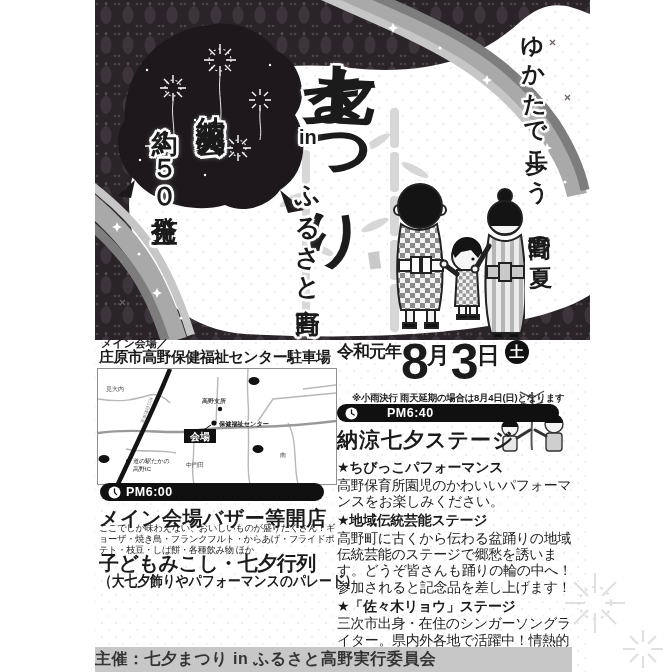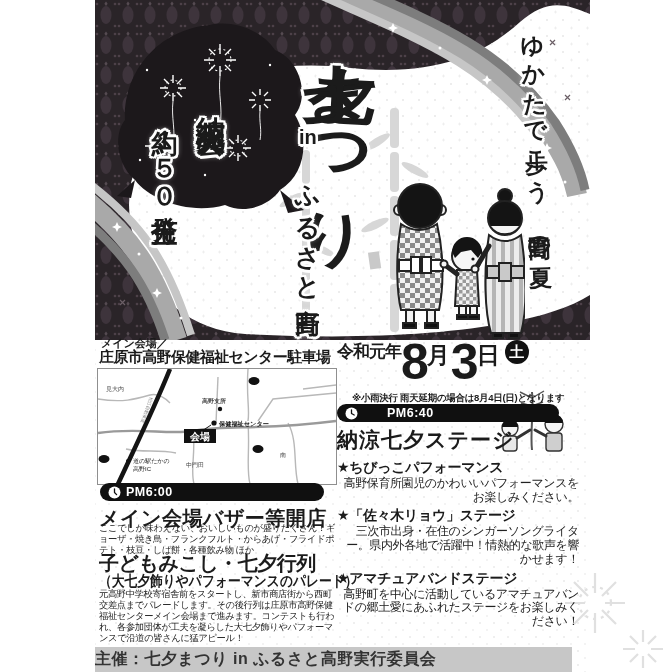--- a/index.html
+++ b/index.html
@@ -27,21 +27,21 @@
   .wk{display:inline-block;width:24px;height:24px;border-radius:50%;background:#111;color:#fff;
       font-size:15px;font-weight:900;text-align:center;line-height:24px;margin:0 0 5px 4px;}
   .note{position:absolute;left:352px;top:392px;z-index:3;font-size:9.5px;font-weight:800;letter-spacing:-.3px;}
   .pill{position:absolute;height:18px;background:#101010;border-radius:10px;z-index:3;display:flex;align-items:center;padding:0 8px;}
   .pill .t{color:#fff;font-size:12.5px;font-weight:800;margin-left:5px;letter-spacing:.5px;}
   .pill1{left:337px;top:404px;width:206px;gap:24px;}
   .pill2{left:100px;top:483px;width:208px;}
   .sched{position:absolute;left:337px;top:426px;width:242px;z-index:3;}
   .sched-h{font-size:21px;font-weight:900;letter-spacing:1px;margin-bottom:6px;}
   .it-t{font-size:14px;font-weight:700;line-height:1.12;letter-spacing:-.3px;}
-  .it-d{font-size:12px;line-height:1.16;letter-spacing:-.4px;color:#222;margin:1px 0 4px 0;text-align:right;}
+  .it-d{font-size:14px;line-height:1.16;letter-spacing:-.4px;color:#222;margin:1px 0 4px 0;}
   .baz-h{position:absolute;left:99px;top:499px;z-index:3;font-size:20px;font-weight:900;letter-spacing:.5px;margin-top:6px;}
   .baz-d{position:absolute;left:99px;top:523px;width:240px;z-index:3;font-size:9.3px;line-height:1.2;letter-spacing:-.4px;color:#222;}
   .par-h{position:absolute;left:99px;top:550px;z-index:3;font-size:20px;font-weight:900;letter-spacing:-.5px;}
   .par-s{position:absolute;left:99px;top:572px;z-index:3;font-size:15px;font-weight:900;transform:scaleX(.85);transform-origin:left;white-space:nowrap;}
   .par-d{position:absolute;left:99px;top:589px;width:240px;z-index:3;font-size:9.3px;line-height:1.18;letter-spacing:-.4px;color:#222;}
   .footerbar{position:absolute;left:95px;top:647px;width:477px;height:25px;background:#c7c7c7;z-index:5;
     display:flex;align-items:center;justify-content:flex-start;}
   .footerbar .t{font-size:16px;font-weight:900;color:#333;letter-spacing:.5px;}
   .family{position:absolute;left:375px;top:178px;width:150px;height:162px;z-index:3;}
   .kids{position:absolute;left:492px;top:386px;width:78px;height:70px;z-index:2;}
@@ -287,20 +287,24 @@
     <path d="M25,52 L38,44 M54,50 L43,44" stroke="#333" stroke-width="3" stroke-linecap="round"></path>
   </svg>
 
   <div class="sched">
     <div class="sched-h">納涼七夕ステージ</div>
     <div>
       <div class="it-t">★ちびっこパフォーマンス</div>
       <div class="it-d">高野保育所園児のかわいいパフォーマンスをお楽しみください。</div>
     </div>
     <div>
+      <div class="it-t">★地域伝統芸能ステージ</div>
+      <div class="it-d">高野町に古くから伝わる盆踊りの地域伝統芸能のステージで郷愁を誘います。どうぞ皆さんも踊りの輪の中へ！参加されると記念品を差し上げます！</div>
+    </div>
+    <div>
       <div class="it-t">★「佐々木リョウ」ステージ</div>
       <div class="it-d">三次市出身・在住のシンガーソングライター。県内外各地で活躍中！情熱的な歌声を響かせます！</div>
     </div>
     <div>
       <div class="it-t">★アマチュアバンドステージ</div>
       <div class="it-d">高野町を中心に活動しているアマチュアバンドの郷土愛にあふれたステージをお楽しみください！</div>
     </div>
 
   </div>
 
@@ -308,21 +312,20 @@
     <svg width="13" height="13" viewBox="0 0 13 13">
       <circle cx="6.5" cy="6.5" r="6" fill="#fff"></circle>
       <path d="M6.5,6.5 L6.5,2.8 M6.5,6.5 L8.6,8.6" stroke="#111" stroke-width="1.3" stroke-linecap="round"></path>
     </svg>
     <span class="t">PM6:00</span>
   </div>
   <div class="baz-h">メイン会場バザー等開店</div>
   <div class="baz-d">ここでしか味わえない、おいしいものが盛りだくさん！ギョーザ・焼き鳥・フランクフルト・からあげ・フライドポテト・枝豆・しば餅・各種飲み物 ほか</div>
   <div class="par-h">子どもみこし・七夕行列</div>
   <div class="par-s">（大七夕飾りやパフォーマンスのパレード）</div>
-  <div class="par-d">元高野中学校寄宿舎前をスタートし、新市商店街から西町交差点までパレードします。その後行列は庄原市高野保健福祉センターメイン会場まで進みます。コンテストも行われ、各参加団体が工夫を凝らした大七夕飾りやパフォーマンスで沿道の皆さんに猛アピール！</div>
 
   <svg class="decofw" viewBox="0 0 137 104">
     <g stroke="#e0e0e0" stroke-width="2.2" fill="none">
       <path d="M60,5 V25 M60,45 V65 M30,35 H50 M70,35 H90 M39,14 L53,28 M67,42 L81,56 M81,14 L67,28 M53,42 L39,56"></path>
       <circle cx="60" cy="35" r="16" stroke-dasharray="3 5"></circle>
       <path d="M108,62 V74 M108,88 V100 M88,81 H100 M116,81 H128 M95,68 L103,76 M113,86 L121,94 M121,68 L113,76 M103,86 L95,94"></path>
     </g>
   </svg>
 
   <div class="footerbar">

